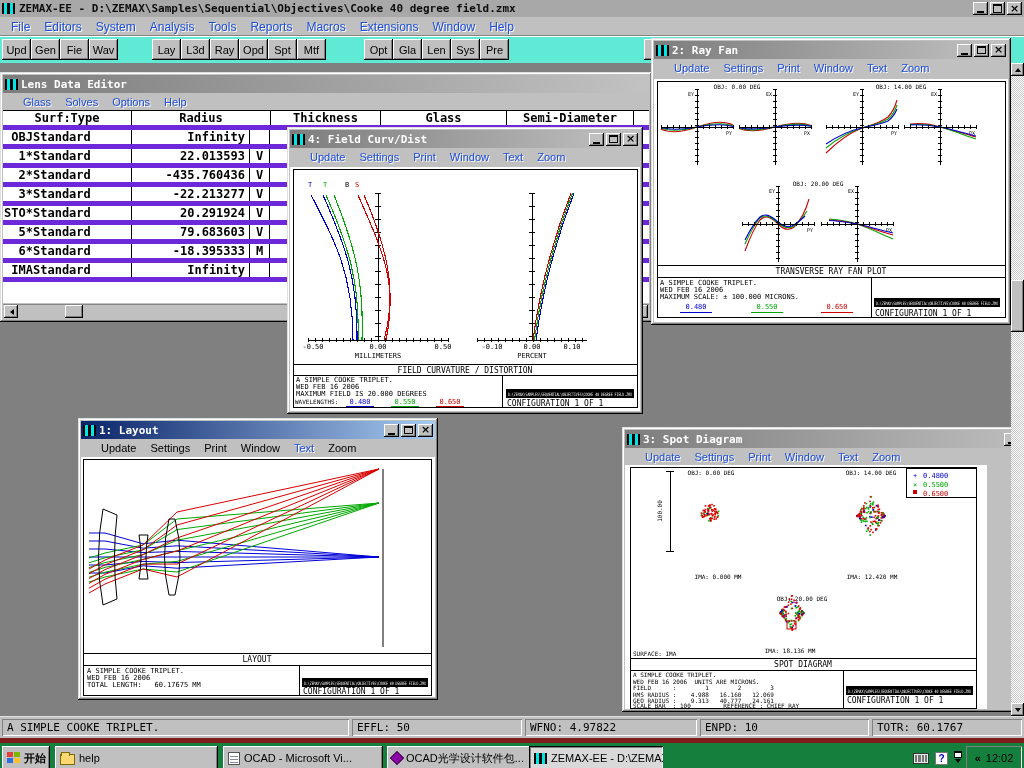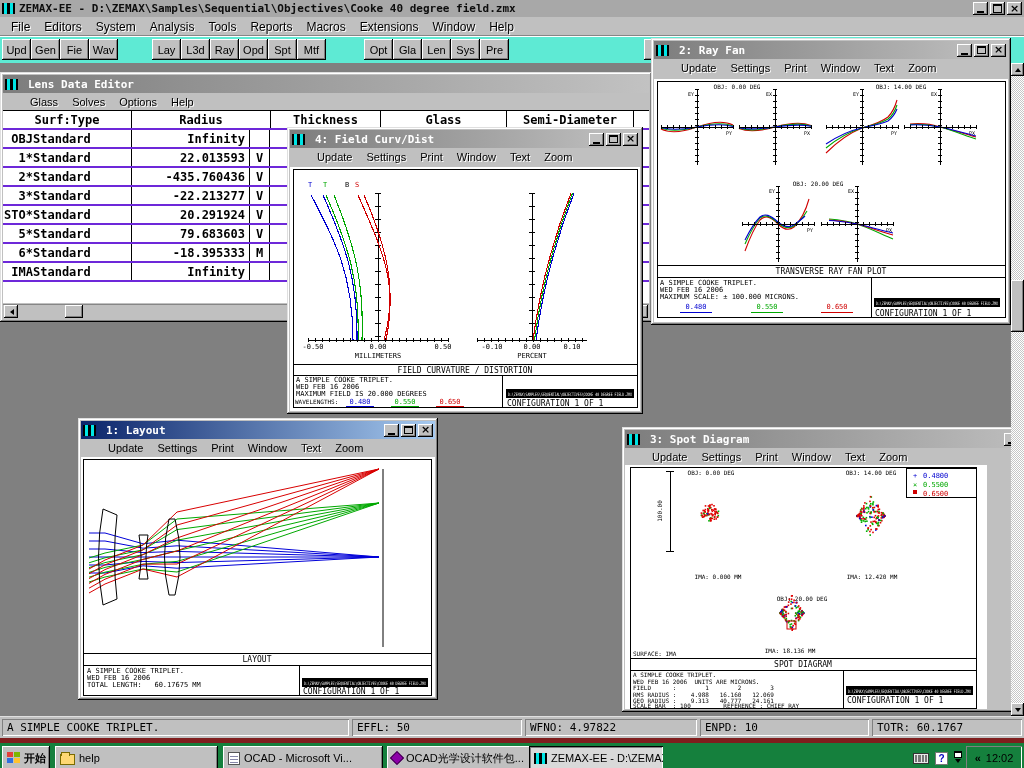--- a/index.html
+++ b/index.html
@@ -4,50 +4,50 @@
 <style>
 *{margin:0;padding:0;box-sizing:border-box}
 html,body{width:1024px;height:768px;overflow:hidden}
 body{background:#808080;font-family:"Liberation Sans",sans-serif}
 .abs{position:absolute}
 #screen{position:relative;width:1024px;height:768px;background:#808080;overflow:hidden}
 
 
 .win{position:absolute;background:#c0c0c0;padding:3px;
  box-shadow:inset -1px -1px 0 #000,inset 1px 1px 0 #dfdfdf,inset -2px -2px 0 #808080,inset 2px 2px 0 #fff}
-.tbar{height:18px;display:flex;align-items:center;gap:10px;padding:1px 2px;overflow:hidden}
+.tbar{height:18px;display:flex;align-items:center;gap:3px;padding:1px 2px;overflow:hidden}
 .tbar.inact{background:linear-gradient(90deg,#7d7d7d,#c2c2c2)}
 .tbar.act{background:linear-gradient(90deg,#0a246a,#a6caf0)}
 .tbar .txt{flex:1;font:bold 11px "DejaVu Sans Mono",monospace;color:#fff;white-space:nowrap;overflow:hidden}
 .wicon{width:13px;height:11px;flex:0 0 auto;
  background:linear-gradient(90deg,#000 0 2px,#00e5e5 2px 5px,#000 5px 8px,#00e5e5 8px 11px,#000 11px 13px)}
 .wbtns{display:flex;gap:2px;flex:0 0 auto}
 .wb{width:15px;height:13px;background:#c0c0c0;display:flex;align-items:center;justify-content:center;
  box-shadow:inset -1px -1px 0 #000,inset 1px 1px 0 #fff,inset -2px -2px 0 #808080;position:relative}
 .g-min{width:7px;height:2px;background:#000;align-self:flex-end;margin-bottom:2px}
 .g-max{width:9px;height:8px;border:1px solid #000;border-top:2px solid #000}
 .g-rest{width:7px;height:6px;border:1px solid #000;border-top:2px solid #000;background:#c0c0c0;margin-top:2px;margin-left:2px}
 .g-rest:before{content:"";position:absolute;width:7px;height:6px;border:1px solid #000;border-top:2px solid #000;left:3px;top:2px;background:#c0c0c0}
 .g-x{font:bold 11px "DejaVu Sans",sans-serif;line-height:1;margin-top:-1px}
-.mrow{display:flex;height:17px;align-items:center;font:11px "Liberation Sans",sans-serif;padding:0 20px;color:#000}
+.mrow{display:flex;height:17px;align-items:center;font:11px "Liberation Sans",sans-serif;padding:0 13px;color:#000}
 .mi{padding:1px 7px 1px 7px;white-space:nowrap}
-.dis{color:#000000;text-shadow:1px 1px 0 #fff}
+.dis{color:#1d4ed8;text-shadow:1px 1px 0 #fff}
 .canvas{position:absolute;background:#fff;overflow:hidden}
 
 
 #mtitle{left:0;top:0;width:1024px;height:17px;background:#a8a8a8;display:flex;align-items:center;gap:4px;padding:0 2px}
 #mtitle .txt{flex:1;font:bold 11px "DejaVu Sans Mono",monospace;color:#0d0d0d;white-space:nowrap;overflow:hidden}
 #mmenu{left:0;top:17px;width:1024px;height:19px;background:#c0c0c0;display:flex;align-items:center;font:12px "Liberation Sans",sans-serif;padding:0 4px;box-shadow:inset 0 -1px 0 #868686}
 #mtool{left:0;top:36px;width:1024px;height:27px;background:#5eead4;box-shadow:inset 0 1px 0 #fff;z-index:1}
 .tbtn{position:absolute;top:3px;width:29px;height:21px;background:#c0c0c0;font:11px "Liberation Sans",sans-serif;display:flex;align-items:center;justify-content:center;
  box-shadow:inset -1px -1px 0 #000,inset 1px 1px 0 #fff,inset -2px -2px 0 #808080}
 
 
 #ldetable{position:absolute;left:3px;top:38px;width:646px;height:193px;background:#fff;border-top:1px solid #000;font:bold 12px "DejaVu Sans Mono",monospace}
-.hrow,.lrow{display:flex;height:19px;border-bottom:2px solid #6d28d9}
+.hrow,.lrow{display:flex;height:19px;border-bottom:5px solid #6d28d9}
 .hc,.lc{border-right:1px solid #000;display:flex;align-items:center;justify-content:center;overflow:hidden}
 .lc.num{justify-content:flex-end;padding-right:4px}
 .c-surf{width:129px}.c-rad{width:118px}.c-flag{width:20px}.c-th{width:110px}.c-gl{width:126px}.c-sd{width:127px}.c-end{flex:1;border-right:none}
 .h-rad{width:139px}
 .surfcell{width:129px;border-right:1px solid #000;display:flex;align-items:center}
 .surfcell .sid{width:30px;text-align:right}
 .surfcell .sty{flex:1;padding-right:3px}
 .hscroll{position:absolute;left:3px;top:232px;width:646px;height:14px;background:#c0c0c0;box-shadow:inset 0 1px 0 #868686}
 .sbtn{position:absolute;top:1px;width:14px;height:13px;background:#c0c0c0;display:flex;align-items:center;justify-content:center;box-shadow:inset -1px -1px 0 #000,inset 1px 1px 0 #fff,inset -2px -2px 0 #808080;font:7px "DejaVu Sans",sans-serif}
 .sthumb{position:absolute;top:1px;width:18px;height:13px;background:#c0c0c0;box-shadow:inset -1px -1px 0 #000,inset 1px 1px 0 #fff,inset -2px -2px 0 #808080}

